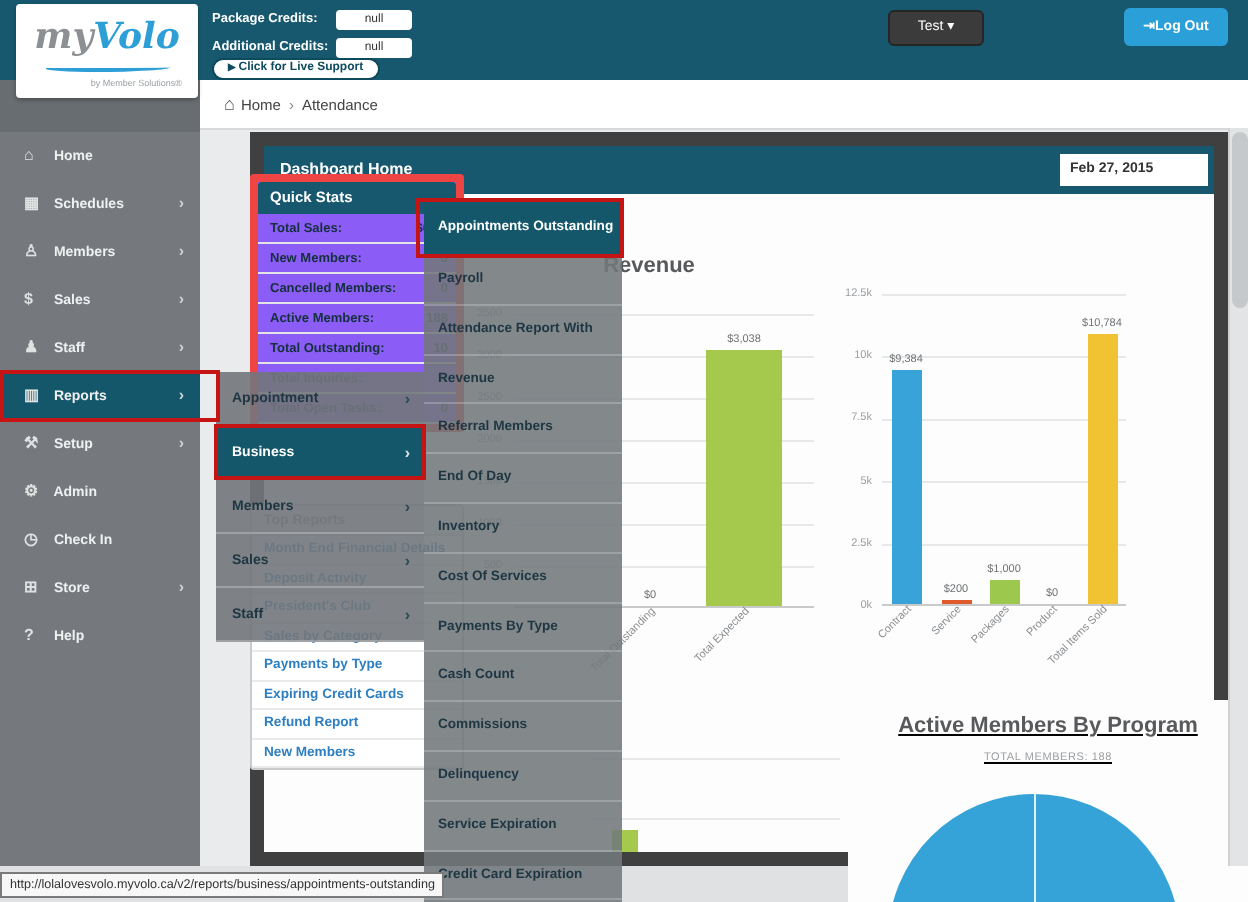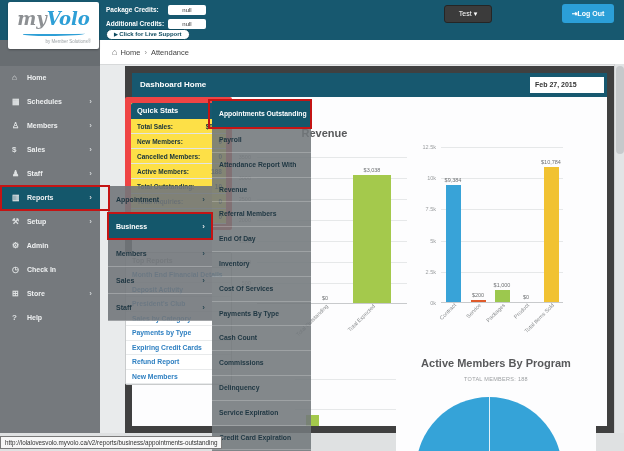--- a/index.html
+++ b/index.html
@@ -38,21 +38,21 @@
   .side-item .sic { display:inline-block; width:13px; font-size:8px; color:#dfe2e3; }
   .side-item .chev { position:absolute; right:8px; top:0; font-size:8px; color:#cfd3d5; }
   .side-item.active { background:#14576b; }
 
   
   .panel { position:absolute; left:125px; top:66px; width:489px; height:367px; background:#fdfdfe; border:7px solid #404040; z-index:3; overflow:hidden; }
   .panel-head { position:relative; height:24px; background:#17586f; color:#fff; font-size:8px; font-weight:bold; line-height:24px; padding-left:8px; }
   .date-box { position:absolute; right:3px; top:4px; width:74px; height:16px; background:#fff; font-size:7px; color:#333; line-height:16px; padding-left:5px; }
 
   
-  .qs-panel { position:absolute; left:125px; top:97px; width:107px; background:#fde047; border:6px solid #ef4444; border-radius:2px; z-index:6; }
+  .qs-panel { position:absolute; left:125px; top:87px; width:107px; background:#8b5cf6; border:4px solid #ef4444; border-radius:2px; z-index:6; }
   .qs-head { height:16px; background:#17586f; color:#fff; font-size:7.5px; font-weight:bold; line-height:16px; padding-left:6px; border-radius:2px 2px 0 0; }
   .qs-row { display:flex; justify-content:space-between; height:15px; line-height:15px; border-bottom:1px solid #e2e4e5; padding:0 4px 0 6px; }
   .qs-label { font-size:6.5px; font-weight:bold; color:#14303c; white-space:nowrap; }
   .qs-value { font-size:6.5px; font-weight:bold; color:#14303c; }
 
   .tr-panel { position:absolute; left:125px; top:252px; width:107px; background:#fff; border:1px solid #c9cbcc; border-radius:2px; z-index:6; }
   .tr-head { height:15px; background:#f4f5f5; color:#8a8d8f; font-size:7px; font-weight:bold; line-height:15px; padding-left:6px; border-bottom:1px solid #dcdedf; }
   .tr-link { height:14.5px; line-height:14.5px; font-size:6.8px; font-weight:bold; color:#2d7fc1; padding-left:6px; border-bottom:1px solid #e8eaeb; white-space:nowrap; cursor:pointer; }
 
   
@@ -72,21 +72,21 @@
 
   #chart-sales { left:412px; top:112px; width:186px; height:235px; }
   #chart-sales .chart-title { margin-top:10px; }
   #chart-sales .plot { left:22px; top:28px; width:122px; height:156px; }
   #chart-sales .yticks { left:0; top:28px; width:20px; height:156px; }
 
   #chart-prospect { left:288px; top:350px; width:125px; height:83px; }
   .pgrid { position:absolute; left:0; width:125px; height:1px; background:#e6e8e9; }
   .prospect-bar { position:absolute; left:11px; top:58px; width:13px; height:60px; }
 
-  #chart-pie { left:396px; top:350px; width:200px; height:101px; background:#fdfdfe; z-index:6; }
+  #chart-pie { left:424px; top:350px; width:200px; height:101px; background:#fdfdfe; z-index:6;text-decoration:underline; }
   #chart-pie .chart-title { margin-top:7px; }
   .pie-sub { text-align:center; font-size:5.5px; color:#9b9ea0; margin-top:7px; letter-spacing:.3px; }
   .pie { position:absolute; left:20px; top:47px; width:146px; height:146px; border-radius:50%; }
   .pie:after { content:""; position:absolute; left:50%; top:0; width:1px; height:50%; background:rgba(255,255,255,.85); }
 
   
   .submenu { position:absolute; left:108px; top:186px; width:104px; background:rgba(114,119,123,.9); z-index:20; }
   .submenu-item { position:relative; height:27px; line-height:27px; font-size:7px; font-weight:bold; color:#1e3642; padding-left:8px; border-bottom:1px solid rgba(255,255,255,.25); cursor:pointer; }
   .submenu-item .chev { position:absolute; right:7px; font-size:8px; color:#2a4854; }
   .submenu-item.active { background:#14576b; color:#fff; }

